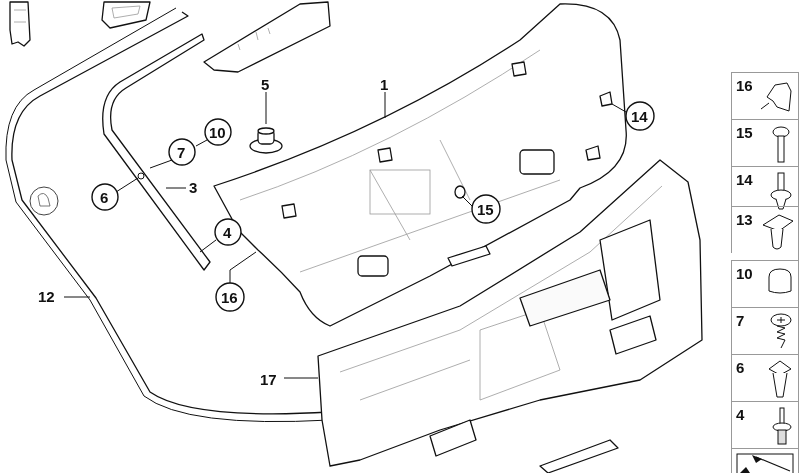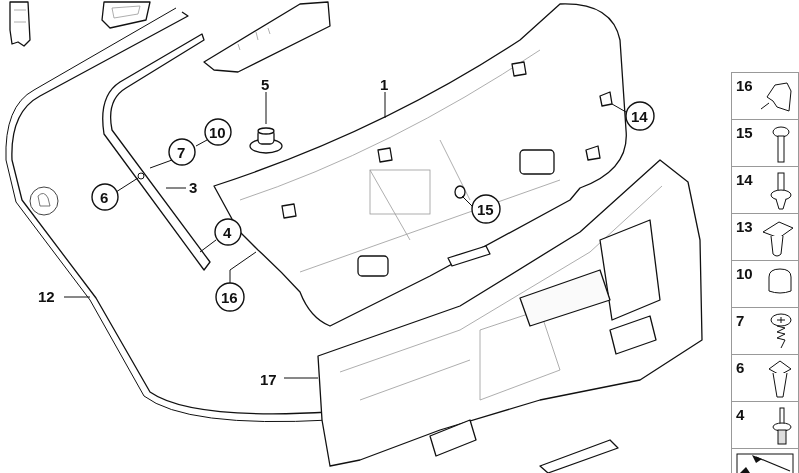--- a/index.html
+++ b/index.html
@@ -157,21 +157,21 @@
     </svg>
 </div>
 <div class="leg-cell" style="top:166px;height:47px;">
   <span class="leg-num">14</span>
   <svg class="leg-icon" width="28" height="42">
       <rect x="11" y="2" width="6" height="18" fill="#fff" stroke="#111"></rect>
       <ellipse cx="14" cy="24" rx="10" ry="5" fill="#fff" stroke="#111"></ellipse>
       <path d="M9,28 L12,38 L16,38 L19,28" fill="#fff" stroke="#111"></path>
     </svg>
 </div>
-<div class="leg-cell" style="top:213px;height:47px;text-align:center;">
+<div class="leg-cell" style="top:206px;height:47px;text-align:center;">
   <span class="leg-num">13</span>
   <svg class="leg-icon" width="36" height="42">
       <path d="M4,14 L20,4 L34,10 L20,20 Z" fill="#fff" stroke="#111"></path>
       <path d="M12,18 L14,36 Q18,40 22,36 L24,18" fill="#fff" stroke="#111"></path>
     </svg>
 </div>
 <div class="leg-cell" style="top:260px;height:47px;">
   <span class="leg-num">10</span>
   <svg class="leg-icon" width="30" height="30">
       <path d="M4,26 L4,12 Q4,4 15,4 Q26,4 26,12 L26,26 Q15,30 4,26 Z" fill="#fff" stroke="#111"></path>

